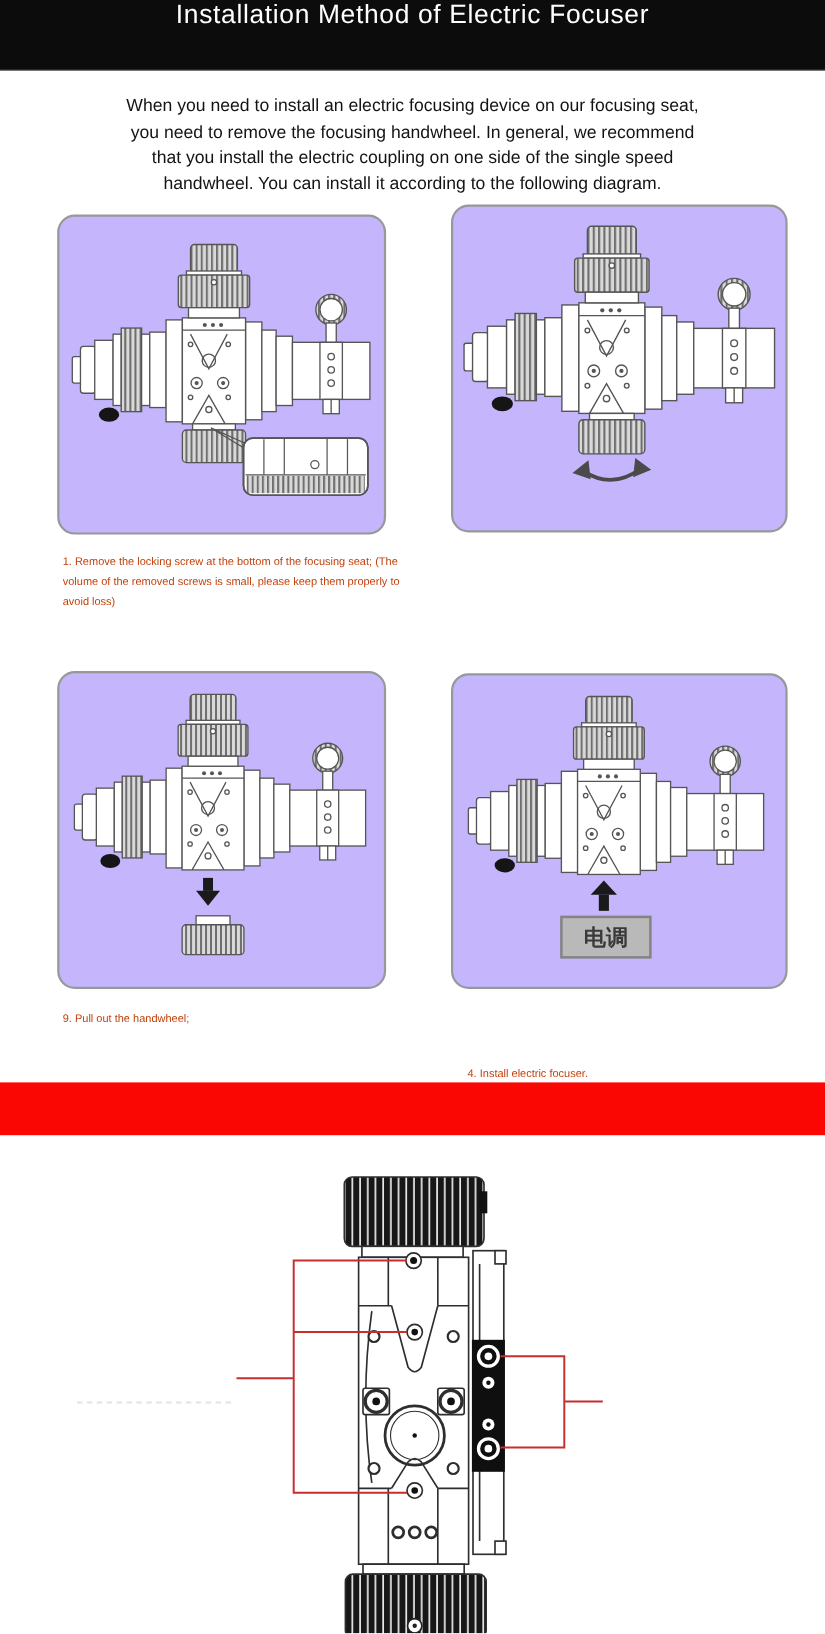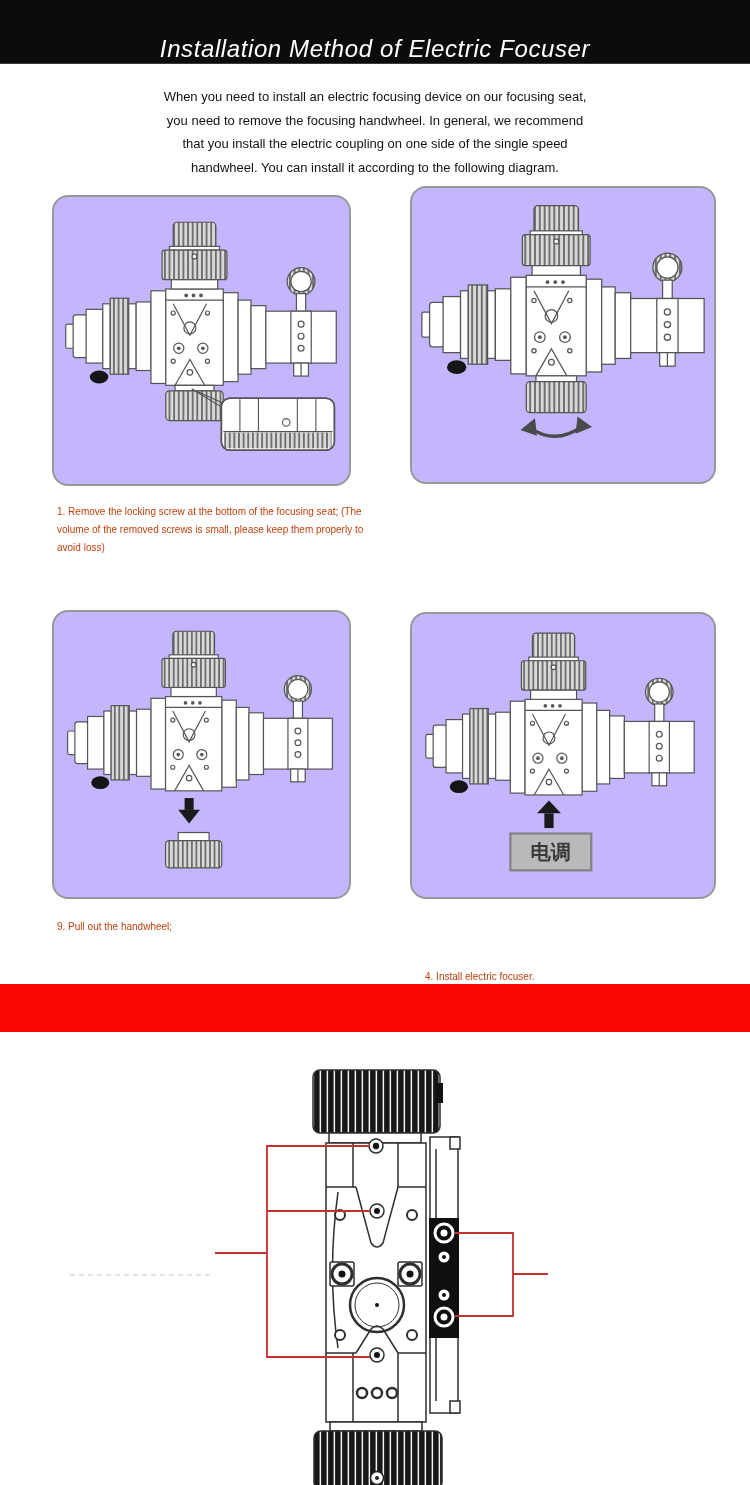--- a/index.html
+++ b/index.html
@@ -1,27 +1,27 @@
 <!DOCTYPE html>
 <html><head>
 <meta charset="utf-8">
 <style>
   html,body{margin:0;padding:0;background:#fff;}
   .page{position:relative;width:750px;height:1485px;background:#ffffff;overflow:hidden;
         font-family:"Liberation Sans",sans-serif;}
 
   
   .titlebar{position:absolute;top:0;left:0;width:750px;height:63px;background:#0c0c0c;
-            display:flex;align-items:flex-end;justify-content:center;
-            border-bottom:1px solid #3a3a3a;font-style:italic;}
+            display:flex;align-items:flex-start;justify-content:center;
+            border-bottom:1px solid #3a3a3a;}
   .titlebar h1{margin:0;color:#ffffff;font-size:24px;font-weight:400;letter-spacing:.6px;}
 
   
   .intro{position:absolute;top:85px;left:30px;width:690px;text-align:center;
-         font-size:13px;line-height:23.5px;color:#131313;}
+         font-size:16px;line-height:23.5px;color:#131313;}
 
   
   .panel{position:absolute;border:2.5px solid #97989a;border-radius:16px;background:#c4b5fd;}
   .p1{left:52px;top:195px;width:295px;height:287px;}
   .p2{left:410px;top:186px;width:302px;height:294px;}
   .p3{left:52px;top:610px;width:295px;height:285px;}
   .p4{left:410px;top:612px;width:302px;height:283px;}
   .panel svg{position:absolute;}
   .a1{left:8px;top:16px;width:278px;height:252px;}
   .a2{left:6px;top:8px;width:290px;height:263px;}

